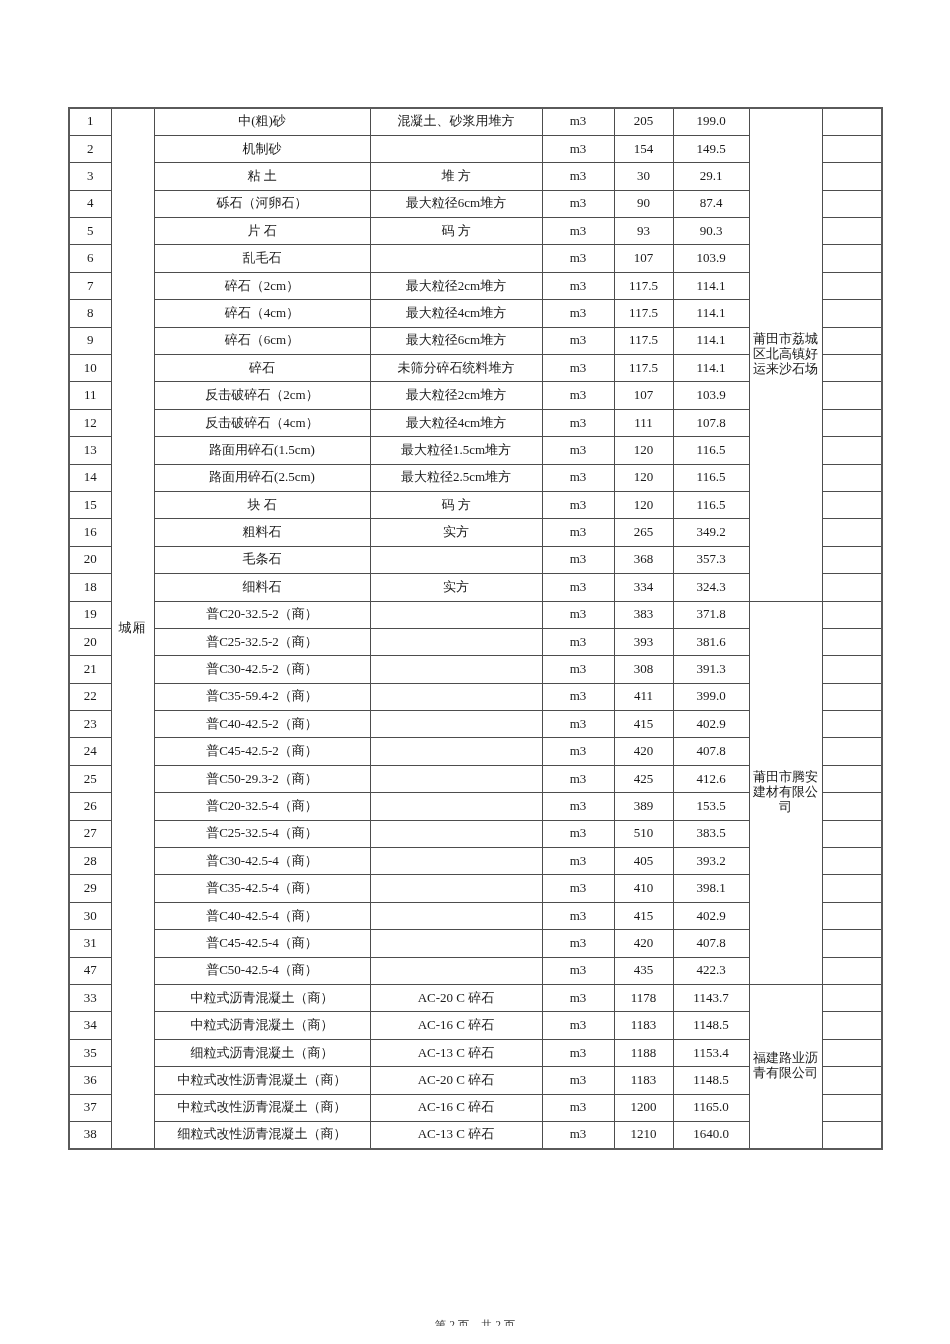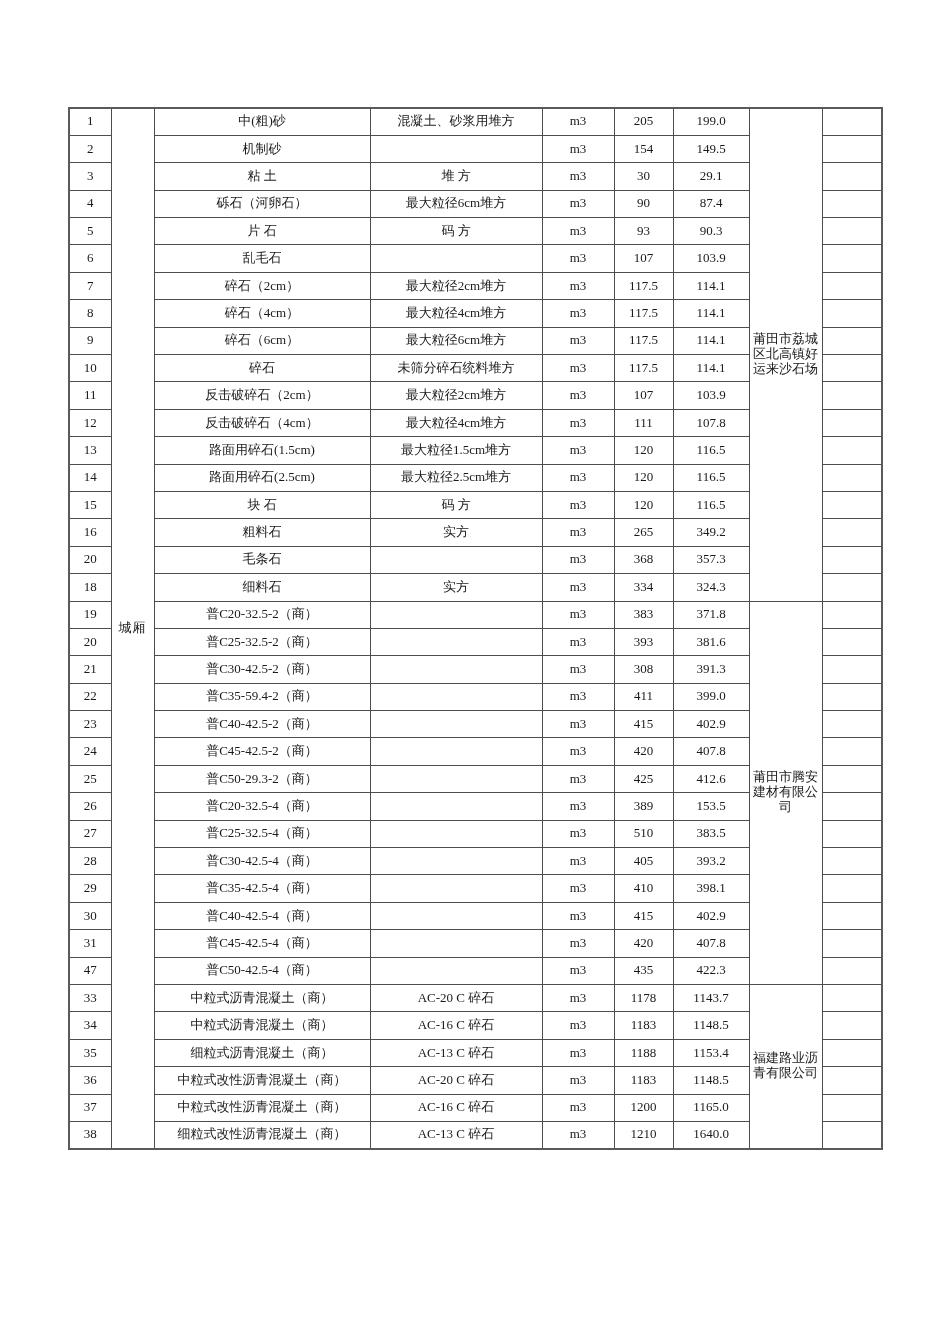--- a/index.html
+++ b/index.html
@@ -403,14 +403,17 @@
           <td>细粒式改性沥青混凝土（商）</td>
           <td>AC-13 C 碎石</td>
           <td>m3</td>
           <td>1210</td>
           <td>1640.0</td>
           <td></td>
         </tr>
       </tbody>
   </table>
 
+  <div class="footer-clip">
+    <span>第 2 页，共 2 页</span>
+  </div>
 
 </div>
 
 </body></html>

